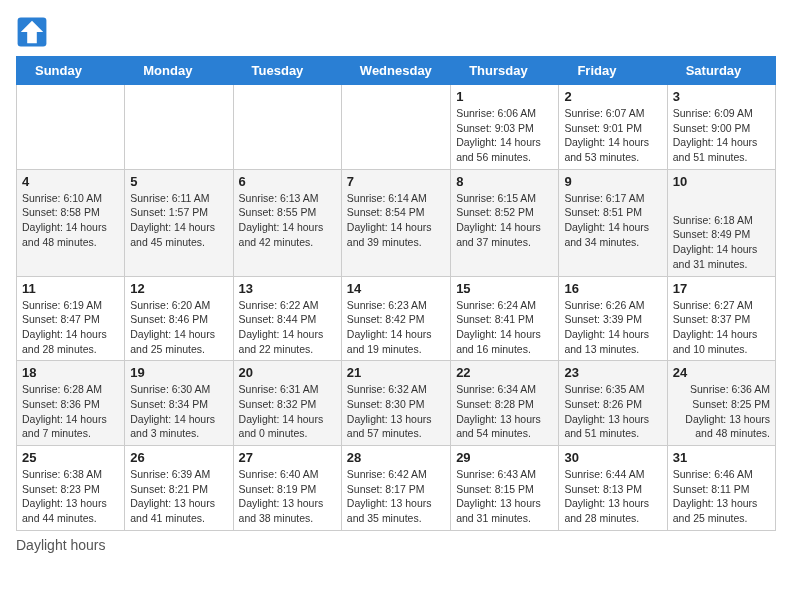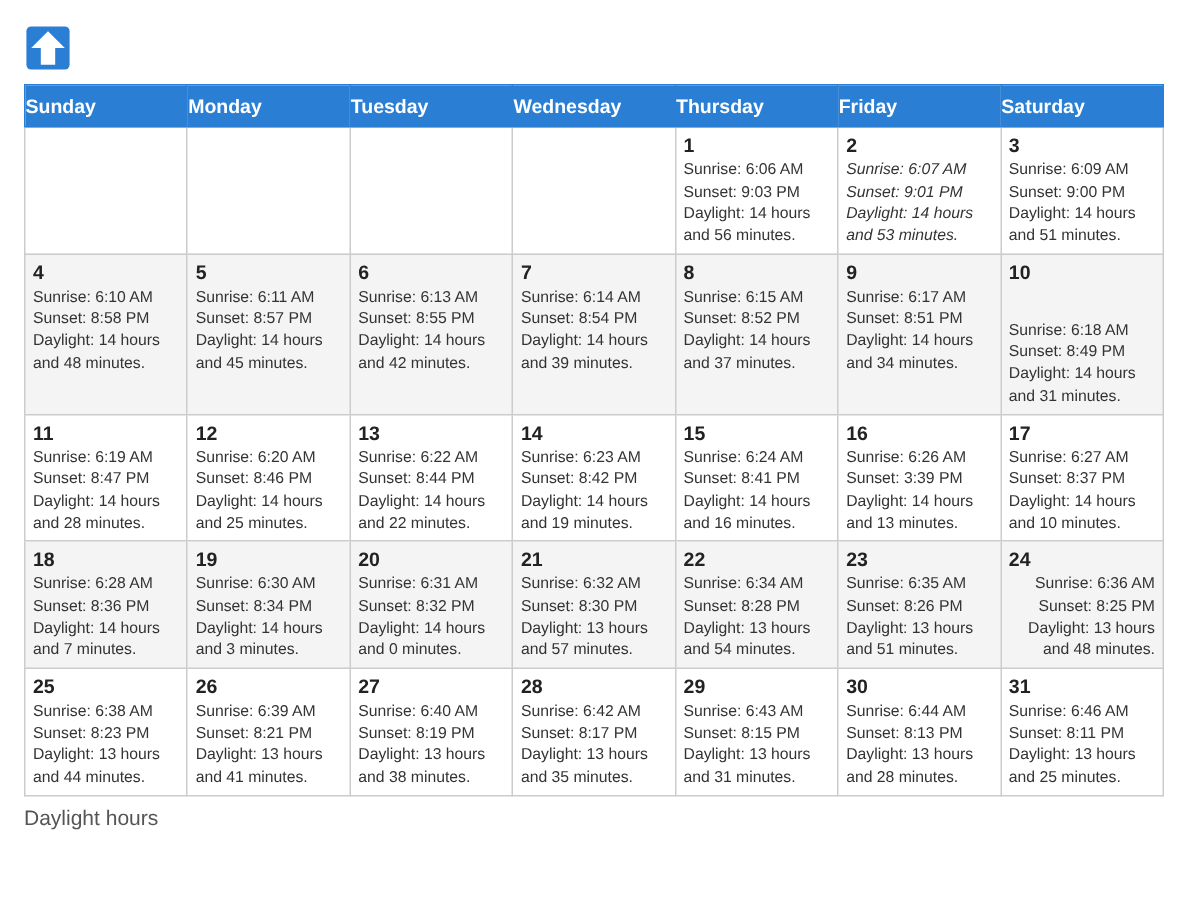--- a/index.html
+++ b/index.html
@@ -46,21 +46,21 @@
     }
     .calendar {
       width: 100%;
       border-collapse: collapse;
       font-size: 11px;
     }
     .calendar th {
       background: #2a7fd4;
       color: #fff;
       text-align: left;
-      padding: 6px 0;
+      padding: 6px 18px;
       font-size: 13px;
       font-weight: bold;
       border: 1px solid #2a7fd4;
     }
     .calendar td {
       border: 1px solid #ccc;
       vertical-align: top;
       padding: 4px 5px;
       width: 108px;
       min-height: 70px;
@@ -123,42 +123,42 @@
         <td class="empty-cell"></td>
         <td class="empty-cell"></td>
         <td>
           <div class="day-number">1</div>
           <div class="day-info" style="white-space: pre-line;">Sunrise: 6:06 AM
 Sunset: 9:03 PM
 Daylight: 14 hours and 56 minutes.</div>
         </td>
         <td>
           <div class="day-number">2</div>
-          <div class="day-info" style="white-space: pre-line; font-style: italic;">Sunrise: 6:07 AM
+          <div class="day-info" style="white-space: pre-line;">Sunrise: 6:07 AM
 Sunset: 9:01 PM
 Daylight: 14 hours and 53 minutes.</div>
         </td>
         <td>
           <div class="day-number">3</div>
           <div class="day-info" style="white-space: pre-line;">Sunrise: 6:09 AM
 Sunset: 9:00 PM
 Daylight: 14 hours and 51 minutes.</div>
         </td>
       </tr>
       <tr class="row-even">
         <td>
           <div class="day-number">4</div>
           <div class="day-info" style="white-space: pre-line;">Sunrise: 6:10 AM
 Sunset: 8:58 PM
 Daylight: 14 hours and 48 minutes.</div>
         </td>
         <td>
           <div class="day-number">5</div>
           <div class="day-info" style="white-space: pre-line;">Sunrise: 6:11 AM
-Sunset: 8:57 PM
+Sunset: 1:57 PM
 Daylight: 14 hours and 45 minutes.</div>
         </td>
         <td>
           <div class="day-number">6</div>
           <div class="day-info" style="white-space: pre-line;">Sunrise: 6:13 AM
 Sunset: 8:55 PM
 Daylight: 14 hours and 42 minutes.</div>
         </td>
         <td>
           <div class="day-number">7</div>

